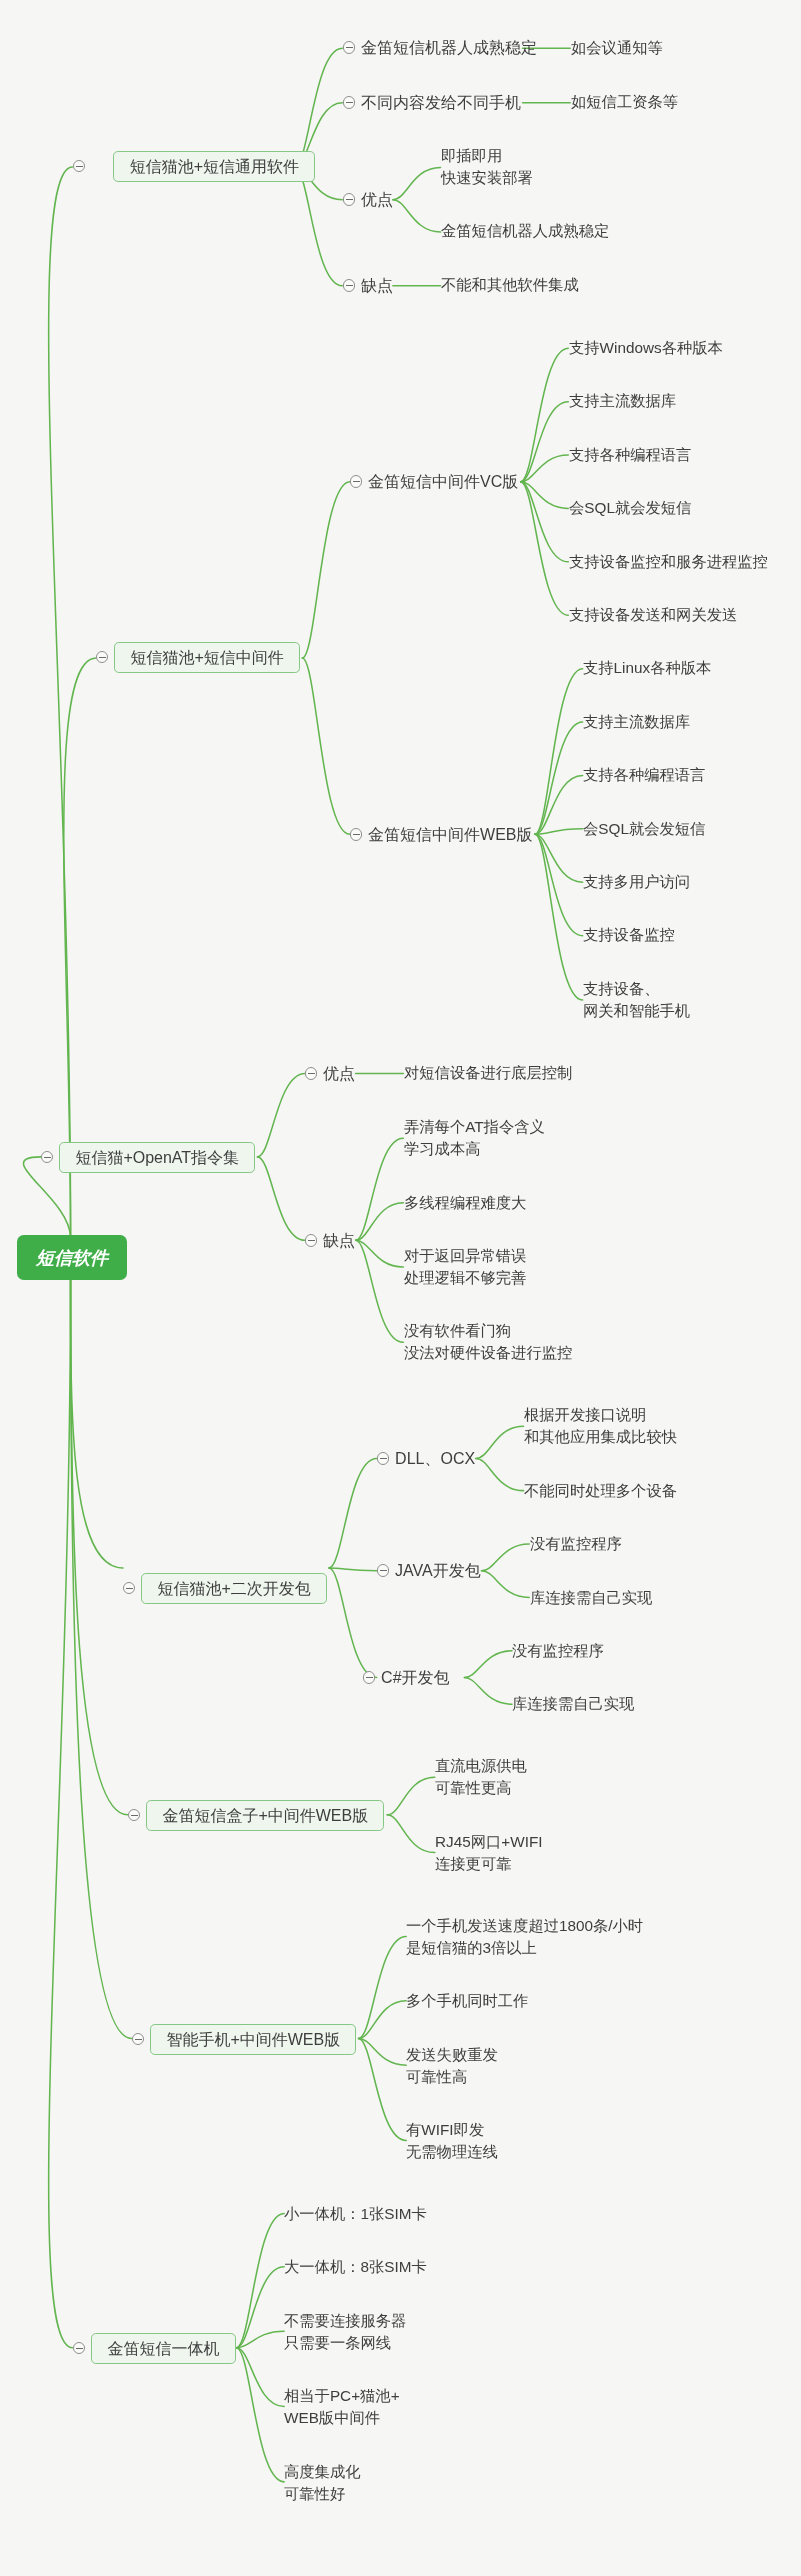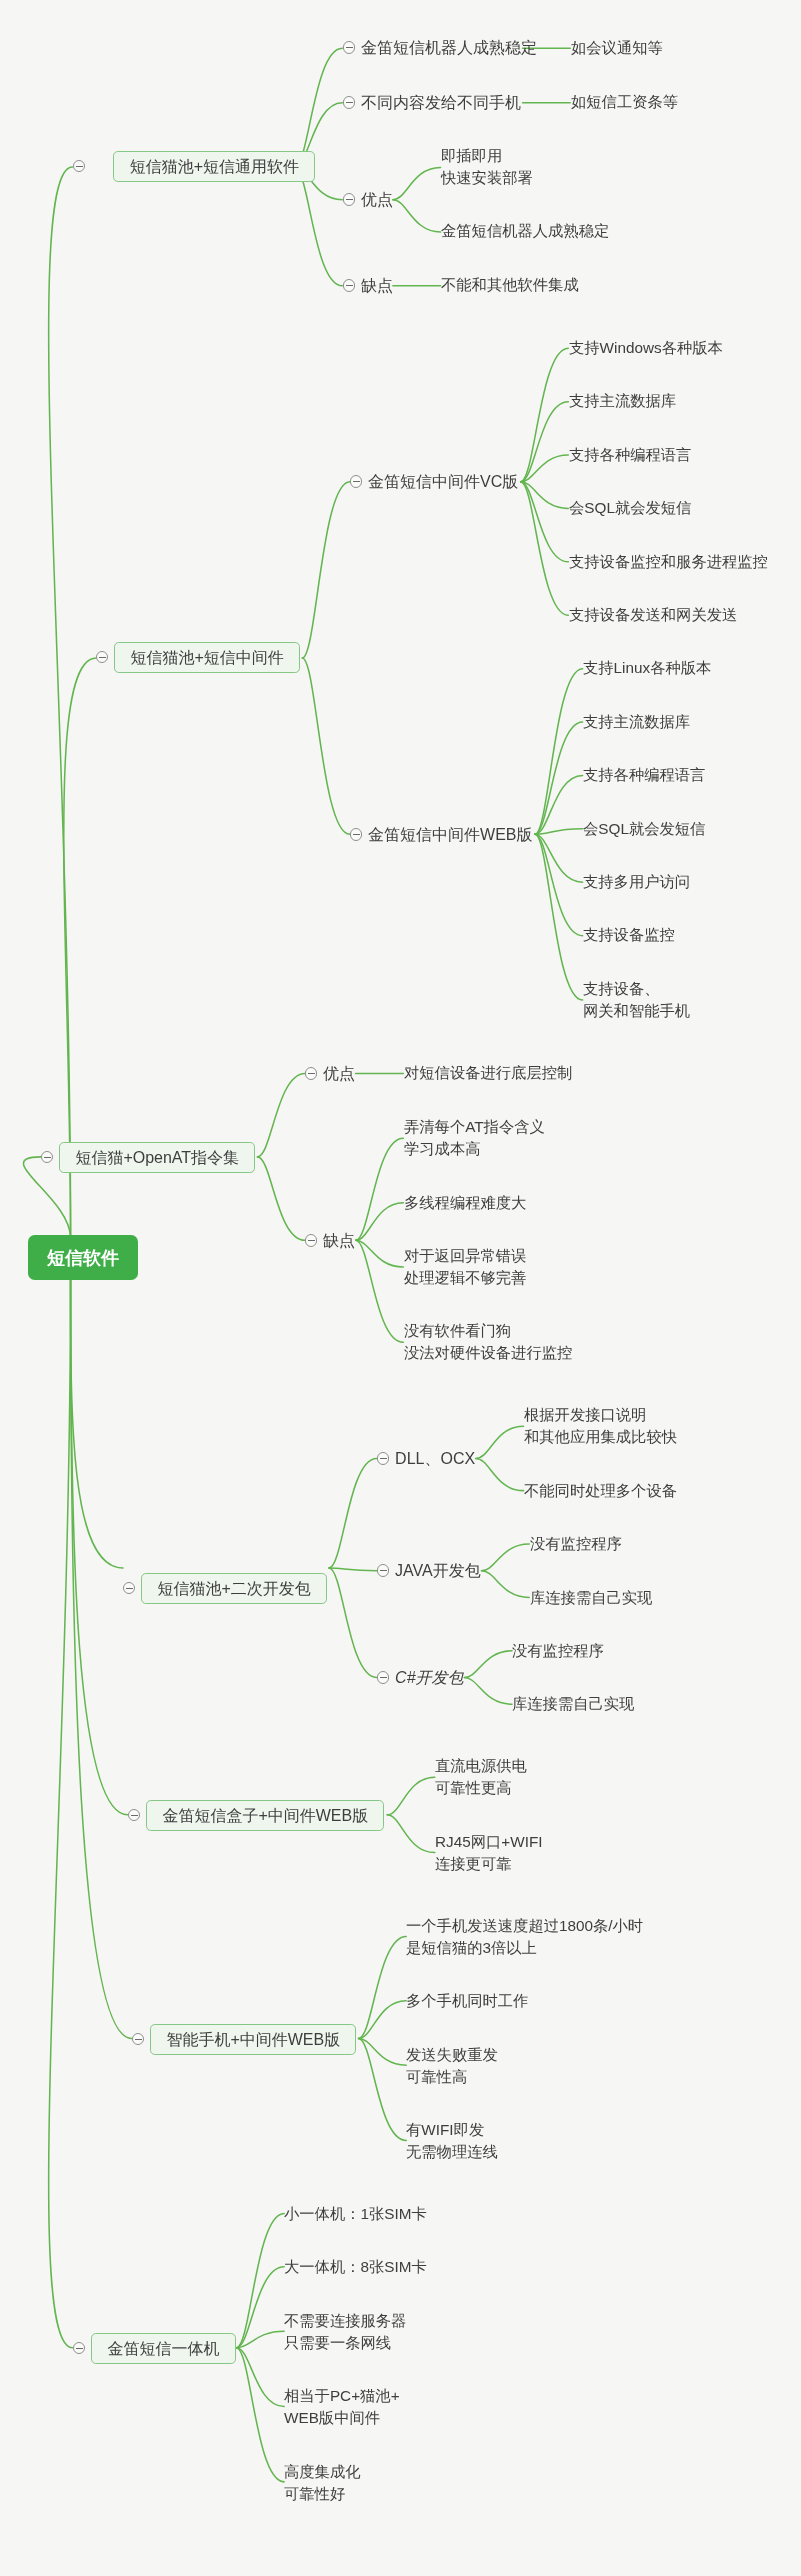--- a/index.html
+++ b/index.html
@@ -85,21 +85,21 @@
       <path d="M 376 2137 C 391 2137, 396 2030, 426 2030" fill="none" stroke="#62b54f" stroke-width="1.6" stroke-linecap="round"></path>
       <path d="M 376 2137 C 391 2137, 396 2097.5, 426 2097.5" fill="none" stroke="#62b54f" stroke-width="1.6" stroke-linecap="round"></path>
       <path d="M 376 2137 C 391 2137, 396 2165, 426 2165" fill="none" stroke="#62b54f" stroke-width="1.6" stroke-linecap="round"></path>
       <path d="M 376 2137 C 391 2137, 396 2244, 426 2244" fill="none" stroke="#62b54f" stroke-width="1.6" stroke-linecap="round"></path>
       <path d="M 248 2461.25 C 263 2461.25, 268 2320.5, 298 2320.5" fill="none" stroke="#62b54f" stroke-width="1.6" stroke-linecap="round"></path>
       <path d="M 248 2461.25 C 263 2461.25, 268 2376.5, 298 2376.5" fill="none" stroke="#62b54f" stroke-width="1.6" stroke-linecap="round"></path>
       <path d="M 248 2461.25 C 263 2461.25, 268 2444, 298 2444" fill="none" stroke="#62b54f" stroke-width="1.6" stroke-linecap="round"></path>
       <path d="M 248 2461.25 C 263 2461.25, 268 2523, 298 2523" fill="none" stroke="#62b54f" stroke-width="1.6" stroke-linecap="round"></path>
       <path d="M 248 2461.25 C 263 2461.25, 268 2602, 298 2602" fill="none" stroke="#62b54f" stroke-width="1.6" stroke-linecap="round"></path>
     </svg>
-<div class="node" style="left: 28px; top: 1235px;">
+<div class="node" style="left: 17px; top: 1235px; font-style: italic;">
       <span class="lab lab0">短信软件</span>
     </div>
     <div class="node" style="left: 73px; top: 151px; gap: 28px;">
       <span class="collapse">
         <i></i>
       </span>
       <span class="lab lab1">短信猫池+短信通用软件</span>
     </div>
     <div class="node" style="left: 343px; top: 36px;">
       <span class="collapse">
@@ -259,21 +259,21 @@
         <i></i>
       </span>
       <span class="lab lab2">JAVA开发包</span>
     </div>
     <div class="node" style="left: 530px; top: 1533px;">
       <span class="lab labL">没有监控程序</span>
     </div>
     <div class="node" style="left: 530px; top: 1587px;">
       <span class="lab labL">库连接需自己实现</span>
     </div>
-    <div class="node" style="left: 377px; top: 1666px; font-style: italic;">
+    <div class="node" style="left: 363px; top: 1666px;">
       <span class="collapse">
         <i></i>
       </span>
       <span class="lab lab2">C#开发包</span>
     </div>
     <div class="node" style="left: 512px; top: 1640px;">
       <span class="lab labL">没有监控程序</span>
     </div>
     <div class="node" style="left: 512px; top: 1693px;">
       <span class="lab labL">库连接需自己实现</span>

